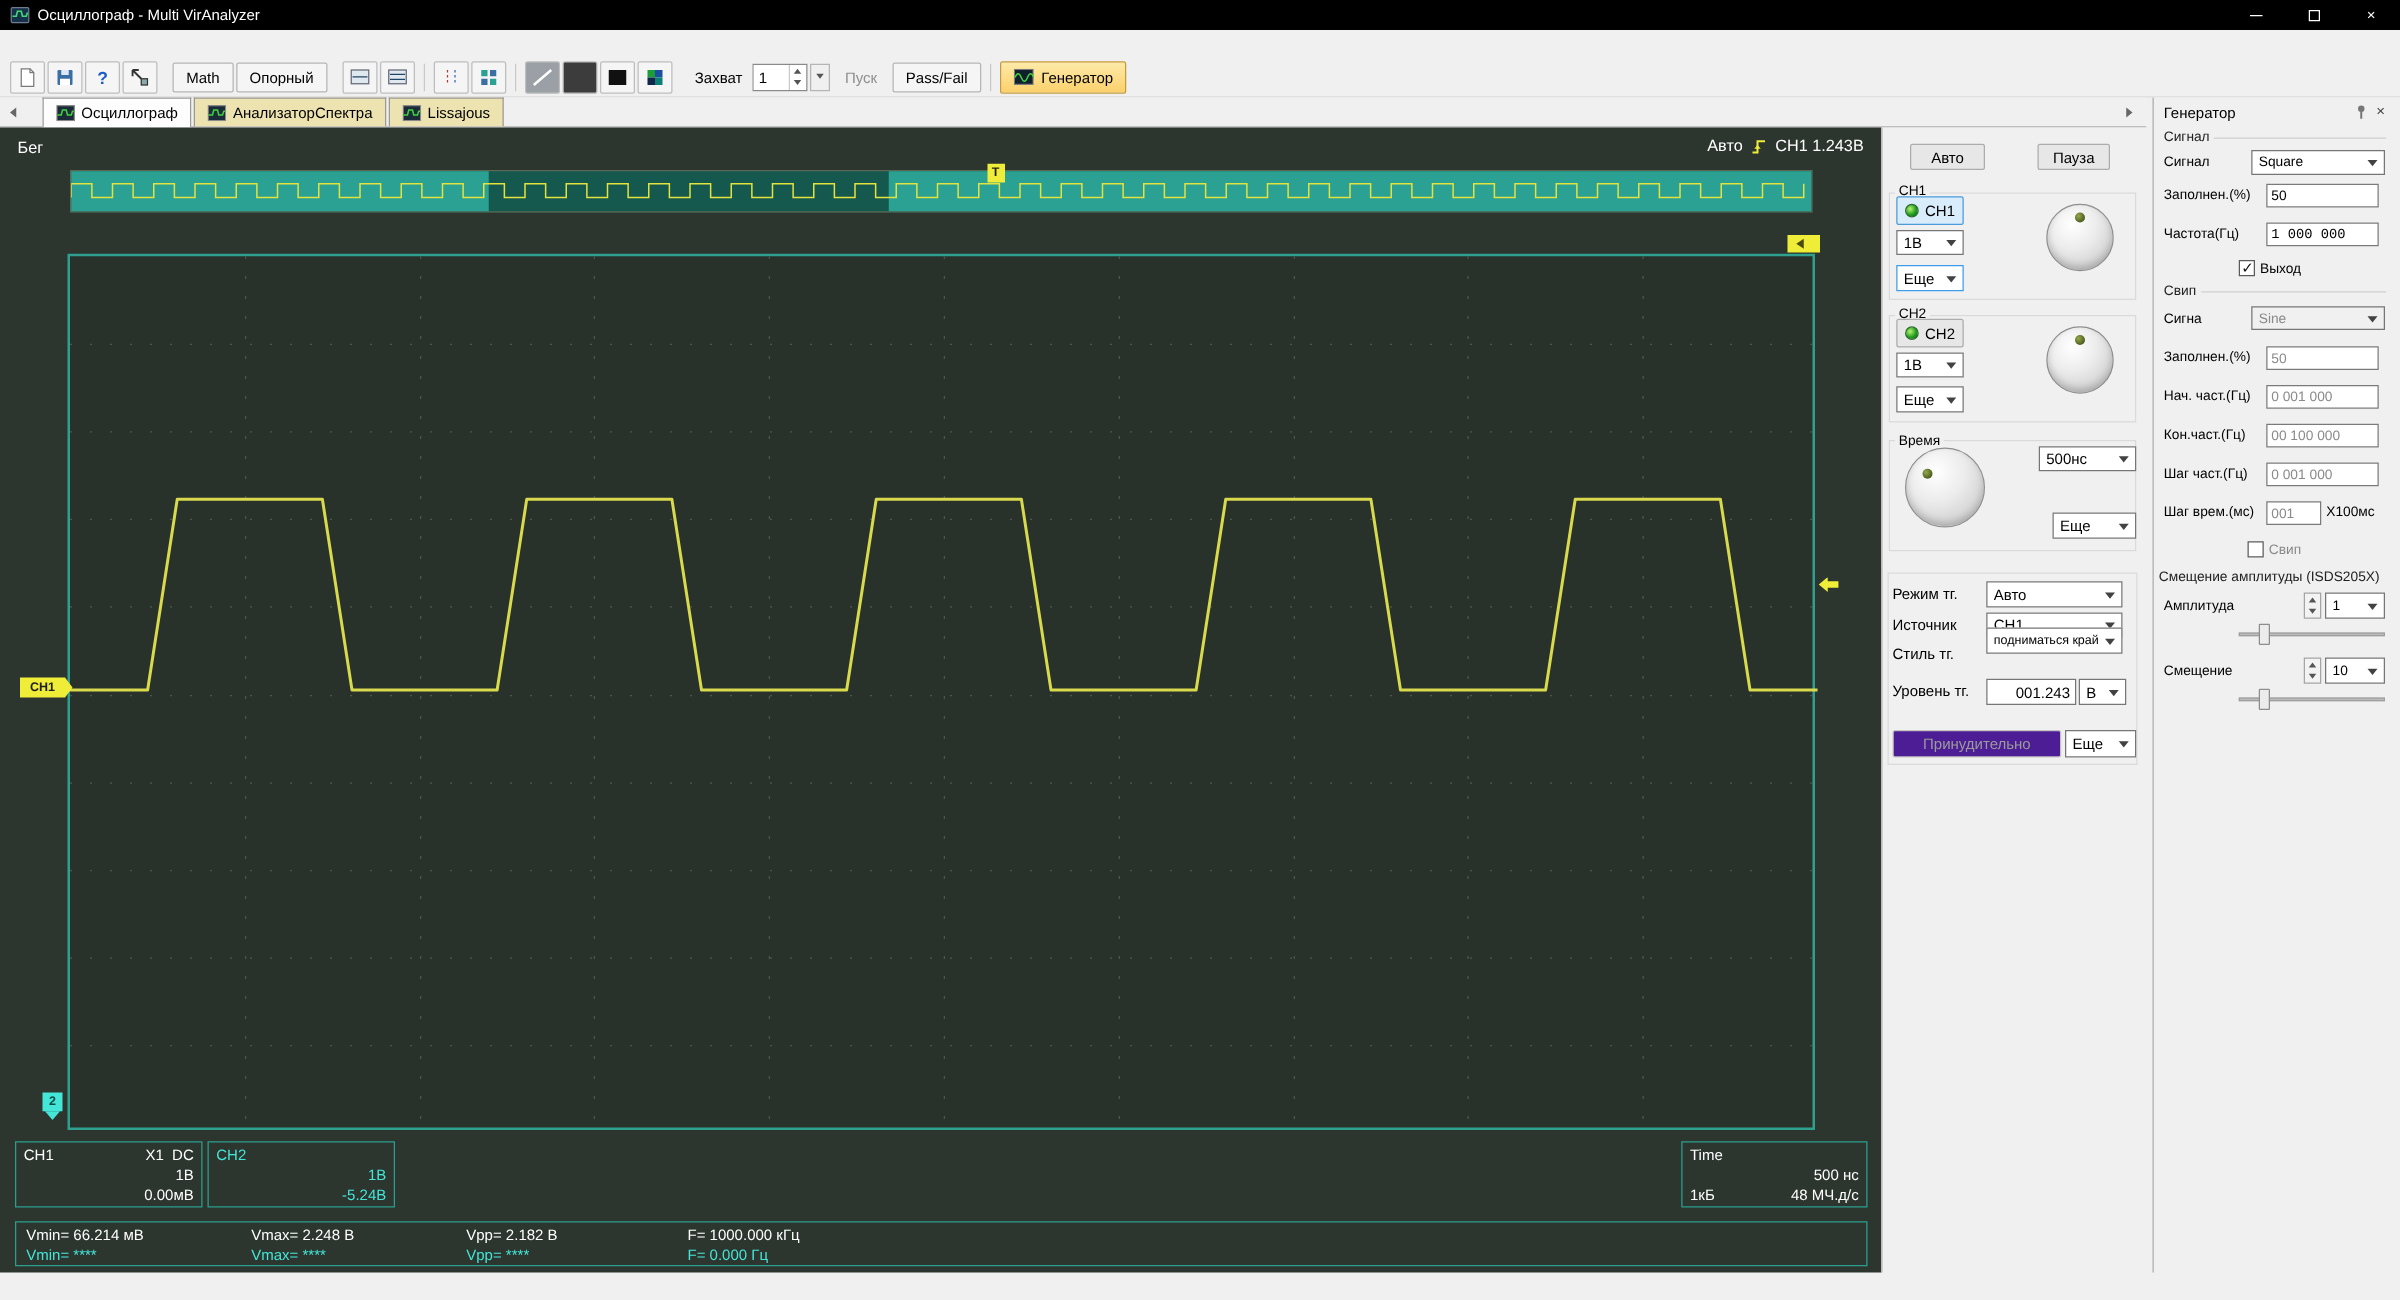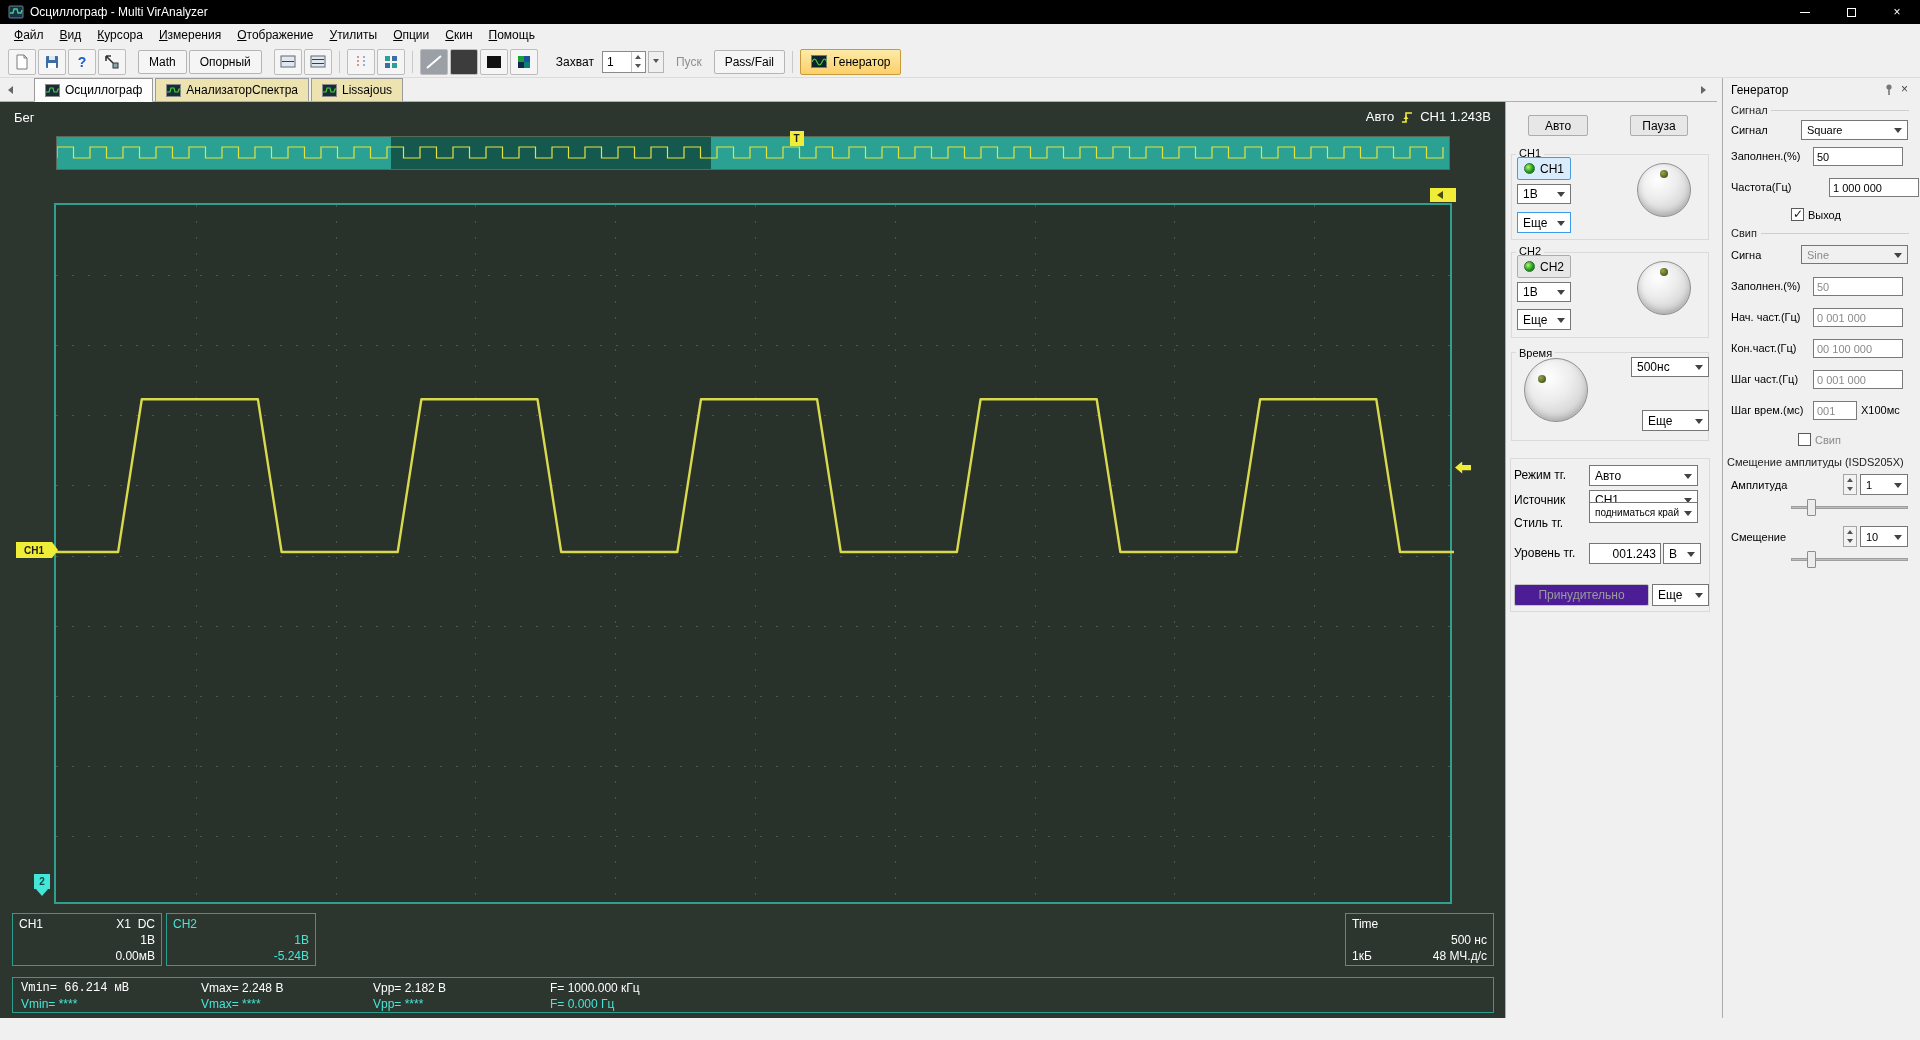--- a/index.html
+++ b/index.html
@@ -139,31 +139,20 @@
         </div>
       <div class="winbtn">
           <span class="ic-max"></span>
         </div>
       <div class="winbtn">
           <span>×</span>
         </div>
     </div>
   </div>
 
-  <div class="menubar" id="menubar">
-      <span class="menu-item"><u>Ф</u>айл</span>
-      <span class="menu-item"><u>В</u>ид</span>
-      <span class="menu-item"><u>К</u>урсора</span>
-      <span class="menu-item"><u>И</u>змерения</span>
-      <span class="menu-item"><u>О</u>тображение</span>
-      <span class="menu-item"><u>У</u>тилиты</span>
-      <span class="menu-item"><u>О</u>пции</span>
-      <span class="menu-item"><u>С</u>кин</span>
-      <span class="menu-item"><u>П</u>омощь</span>
-    </div>
 
   <div class="toolbar">
     <button class="tbtn">
         <svg width="14" height="16" viewBox="0 0 14 16">
           <path d="M2 1 h7 l3 3 v11 H2 z" fill="#fff" stroke="#7a7a7a"></path>
           <path d="M9 1 v3 h3" fill="none" stroke="#7a7a7a"></path>
         </svg>
       </button>
     <button class="tbtn">
         <svg width="14" height="14" viewBox="0 0 14 14">
@@ -389,21 +378,21 @@
           <span></span>
           <span>500 нс</span>
         </div>
       <div class="r">
           <span>1кБ</span>
           <span>48 МЧ.д/с</span>
         </div>
     </div>
 
     <div class="measbar" id="measbar">
-        <span class="meas yl" style="left: 8px; top: 3px; font-family: Liberation Mono, monospace;">Vmin= 66.214 мВ</span>
+        <span class="meas yl" style="left: 8px; top: 3px;">Vmin= 66.214 мВ</span>
         <span class="meas yl" style="left: 188px; top: 3px;">Vmax= 2.248 В</span>
         <span class="meas yl" style="left: 360px; top: 3px;">Vpp= 2.182 В</span>
         <span class="meas yl" style="left: 537px; top: 3px;">F= 1000.000 кГц</span>
         <span class="meas cy" style="left: 8px; top: 19px;">Vmin= ****</span>
         <span class="meas cy" style="left: 188px; top: 19px;">Vmax= ****</span>
         <span class="meas cy" style="left: 360px; top: 19px;">Vpp= ****</span>
         <span class="meas cy" style="left: 537px; top: 19px;">F= 0.000 Гц</span>
       </div>
   </div>
 
@@ -495,21 +484,21 @@
 
     <span class="section" style="left:8px;top:26px">Сигнал</span>
     <div class="secline" style="left:48px;top:32px;width:138px"></div>
     <span class="glabel" style="top:46px">Сигнал</span>
     <div class="combo gcombo" style="left:78px;top:42px;width:107px;height:20px">
         <span>Square</span>
       </div>
     <span class="glabel" style="top:72px">Заполнен.(%)</span>
     <input class="ginput" style="left: 90px; top: 69px; width: 90px; height: 19px;" value="50">
     <span class="glabel" style="top:103px">Частота(Гц)</span>
-    <input class="ginput" style="left: 106px; top: 100px; width: 90px; height: 19px;" value="1 000 000">
+    <input class="ginput" style="left: 90px; top: 100px; width: 90px; height: 19px; font-family: Liberation Mono, monospace;" value="1 000 000">
     <span class="cb checked" style="left:68px;top:130px"></span>
     <span class="glabel" style="left:85px;top:131px">Выход</span>
 
     <span class="section" style="left:8px;top:149px">Свип</span>
     <div class="secline" style="left:38px;top:155px;width:148px"></div>
     <span class="glabel" style="top:171px">Сигна</span>
     <div class="combo gcombo dis" style="left:78px;top:167px;width:107px;height:19px">
         <span>Sine</span>
       </div>
     <span class="glabel" style="top:202px">Заполнен.(%)</span>

